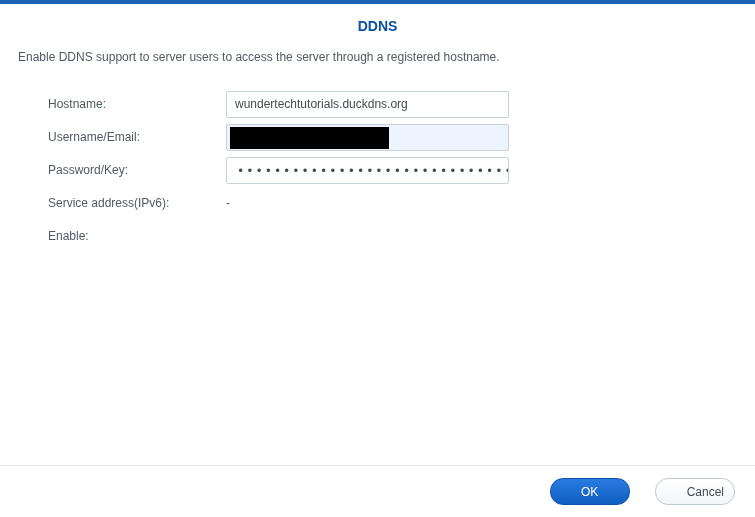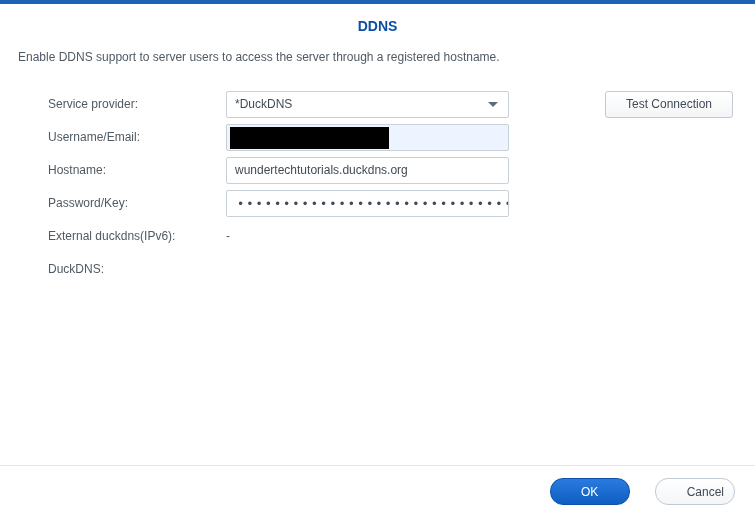--- a/index.html
+++ b/index.html
@@ -166,75 +166,62 @@
 <div class="topbar"></div>
 
 <div class="header">
   <div class="title">DDNS</div>
 </div>
 
 <div class="description">Enable DDNS support to server users to access the server through a registered hostname.</div>
 
 <div class="form-area">
 
-  <div class="form-row">
-    <div class="label">Service provider:</div>
-    <div class="field-wrap">
-      <div class="dropdown">
-        <span class="dropdown-value">*DuckDNS</span>
-        <span class="dropdown-arrow"></span>
-      </div>
-    </div>
-    <div class="spacer"></div>
-    <div class="side-actions">
-      <button class="btn">Test Connection</button>
-    </div>
+
+  <div class="form-row">
+    <div class="label">Hostname:</div>
+    <div class="field-wrap">
+      <input type="text" class="txt-input" value="wundertechtutorials.duckdns.org" style="">
+    </div>
+    <div class="spacer"></div>
+    <div class="side-actions"></div>
   </div>
 
   <div class="form-row">
     <div class="label">Username/Email:</div>
     <div class="field-wrap">
       <div class="txt-input highlight" style="padding:2px 3px;">
         <span class="redacted"></span>
       </div>
     </div>
     <div class="spacer"></div>
     <div class="side-actions"></div>
   </div>
 
   <div class="form-row">
-    <div class="label">Hostname:</div>
-    <div class="field-wrap">
-      <input type="text" class="txt-input" value="wundertechtutorials.duckdns.org" style="">
-    </div>
-    <div class="spacer"></div>
-    <div class="side-actions"></div>
-  </div>
-
-  <div class="form-row">
     <div class="label">Password/Key:</div>
     <div class="field-wrap">
       <div class="pwd-dots">•••••••••••••••••••••••••••••••••</div>
     </div>
     <div class="spacer"></div>
     <div class="side-actions"></div>
   </div>
 
 
   <div class="form-row">
-    <div class="label">External duckdns(IPv6):</div>
+    <div class="label">Service address(IPv6):</div>
     <div class="field-wrap">
       <span class="static-value">-</span>
     </div>
     <div class="spacer"></div>
     <div class="side-actions"></div>
   </div>
 
   <div class="form-row">
-    <div class="label">DuckDNS:</div>
+    <div class="label">Enable:</div>
     <div class="field-wrap">
       <span class="static-value"></span>
     </div>
     <div class="spacer"></div>
     <div class="side-actions"></div>
   </div>
 
 </div>
 
 <div class="footer">

